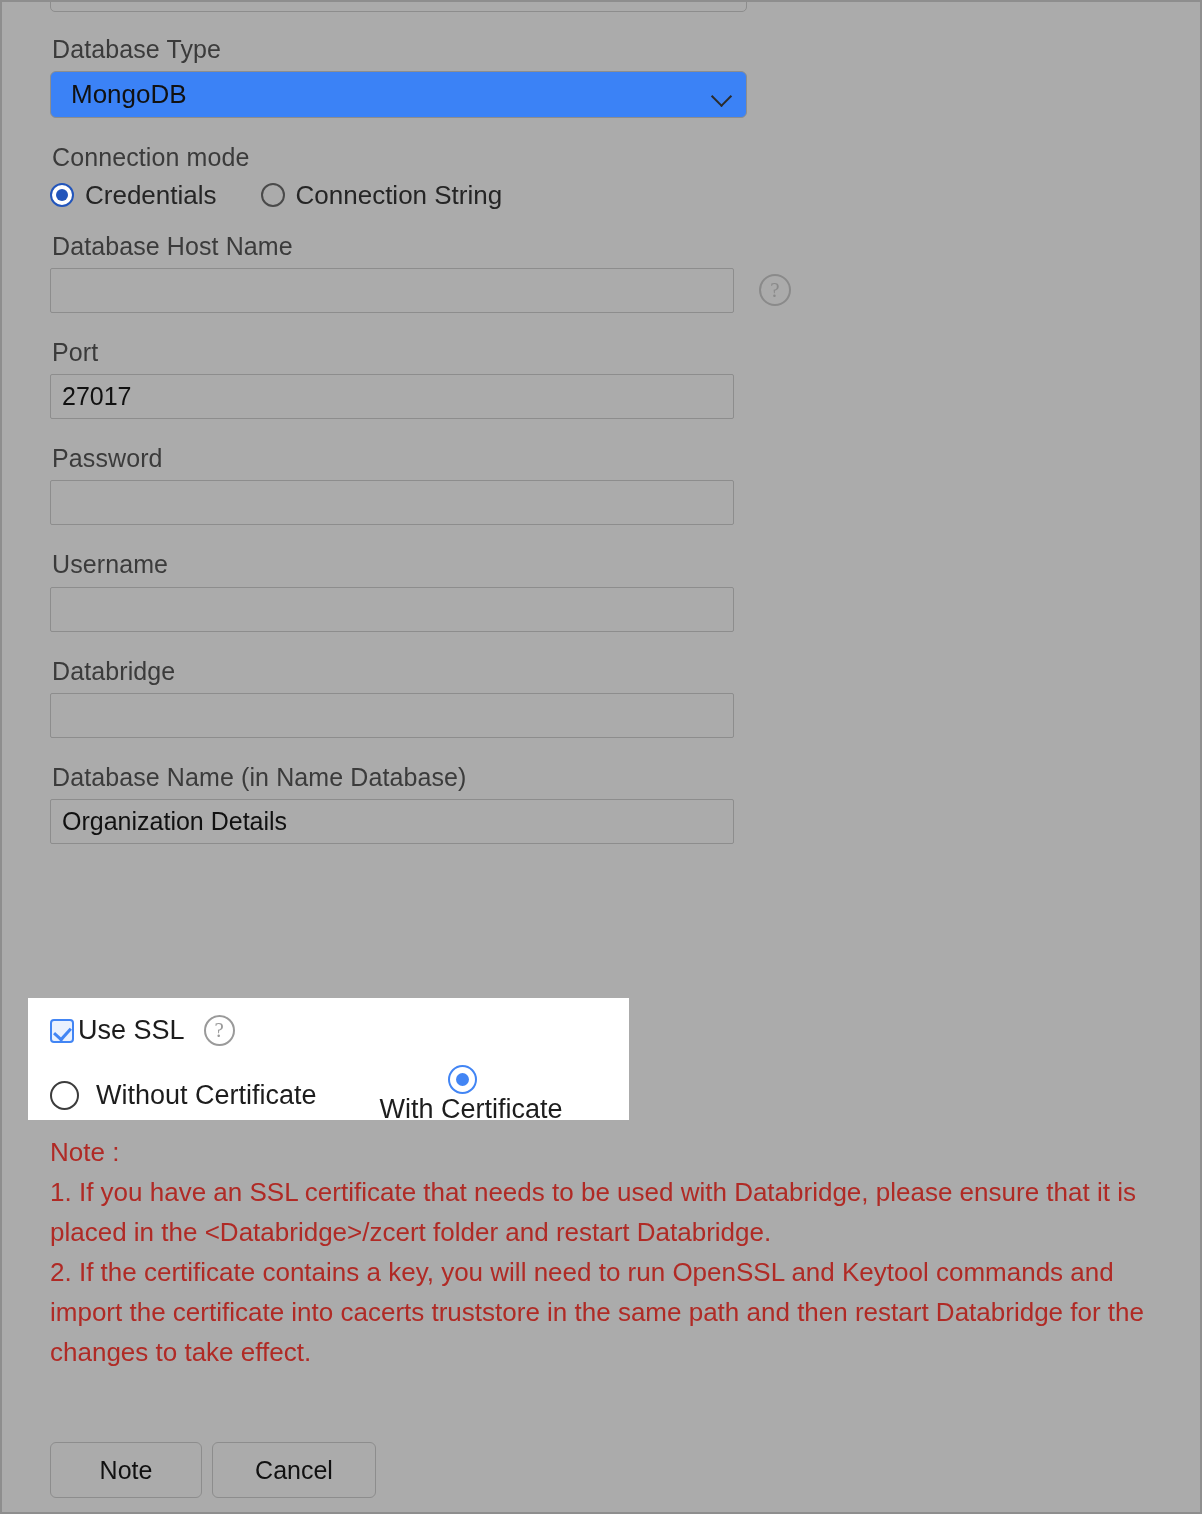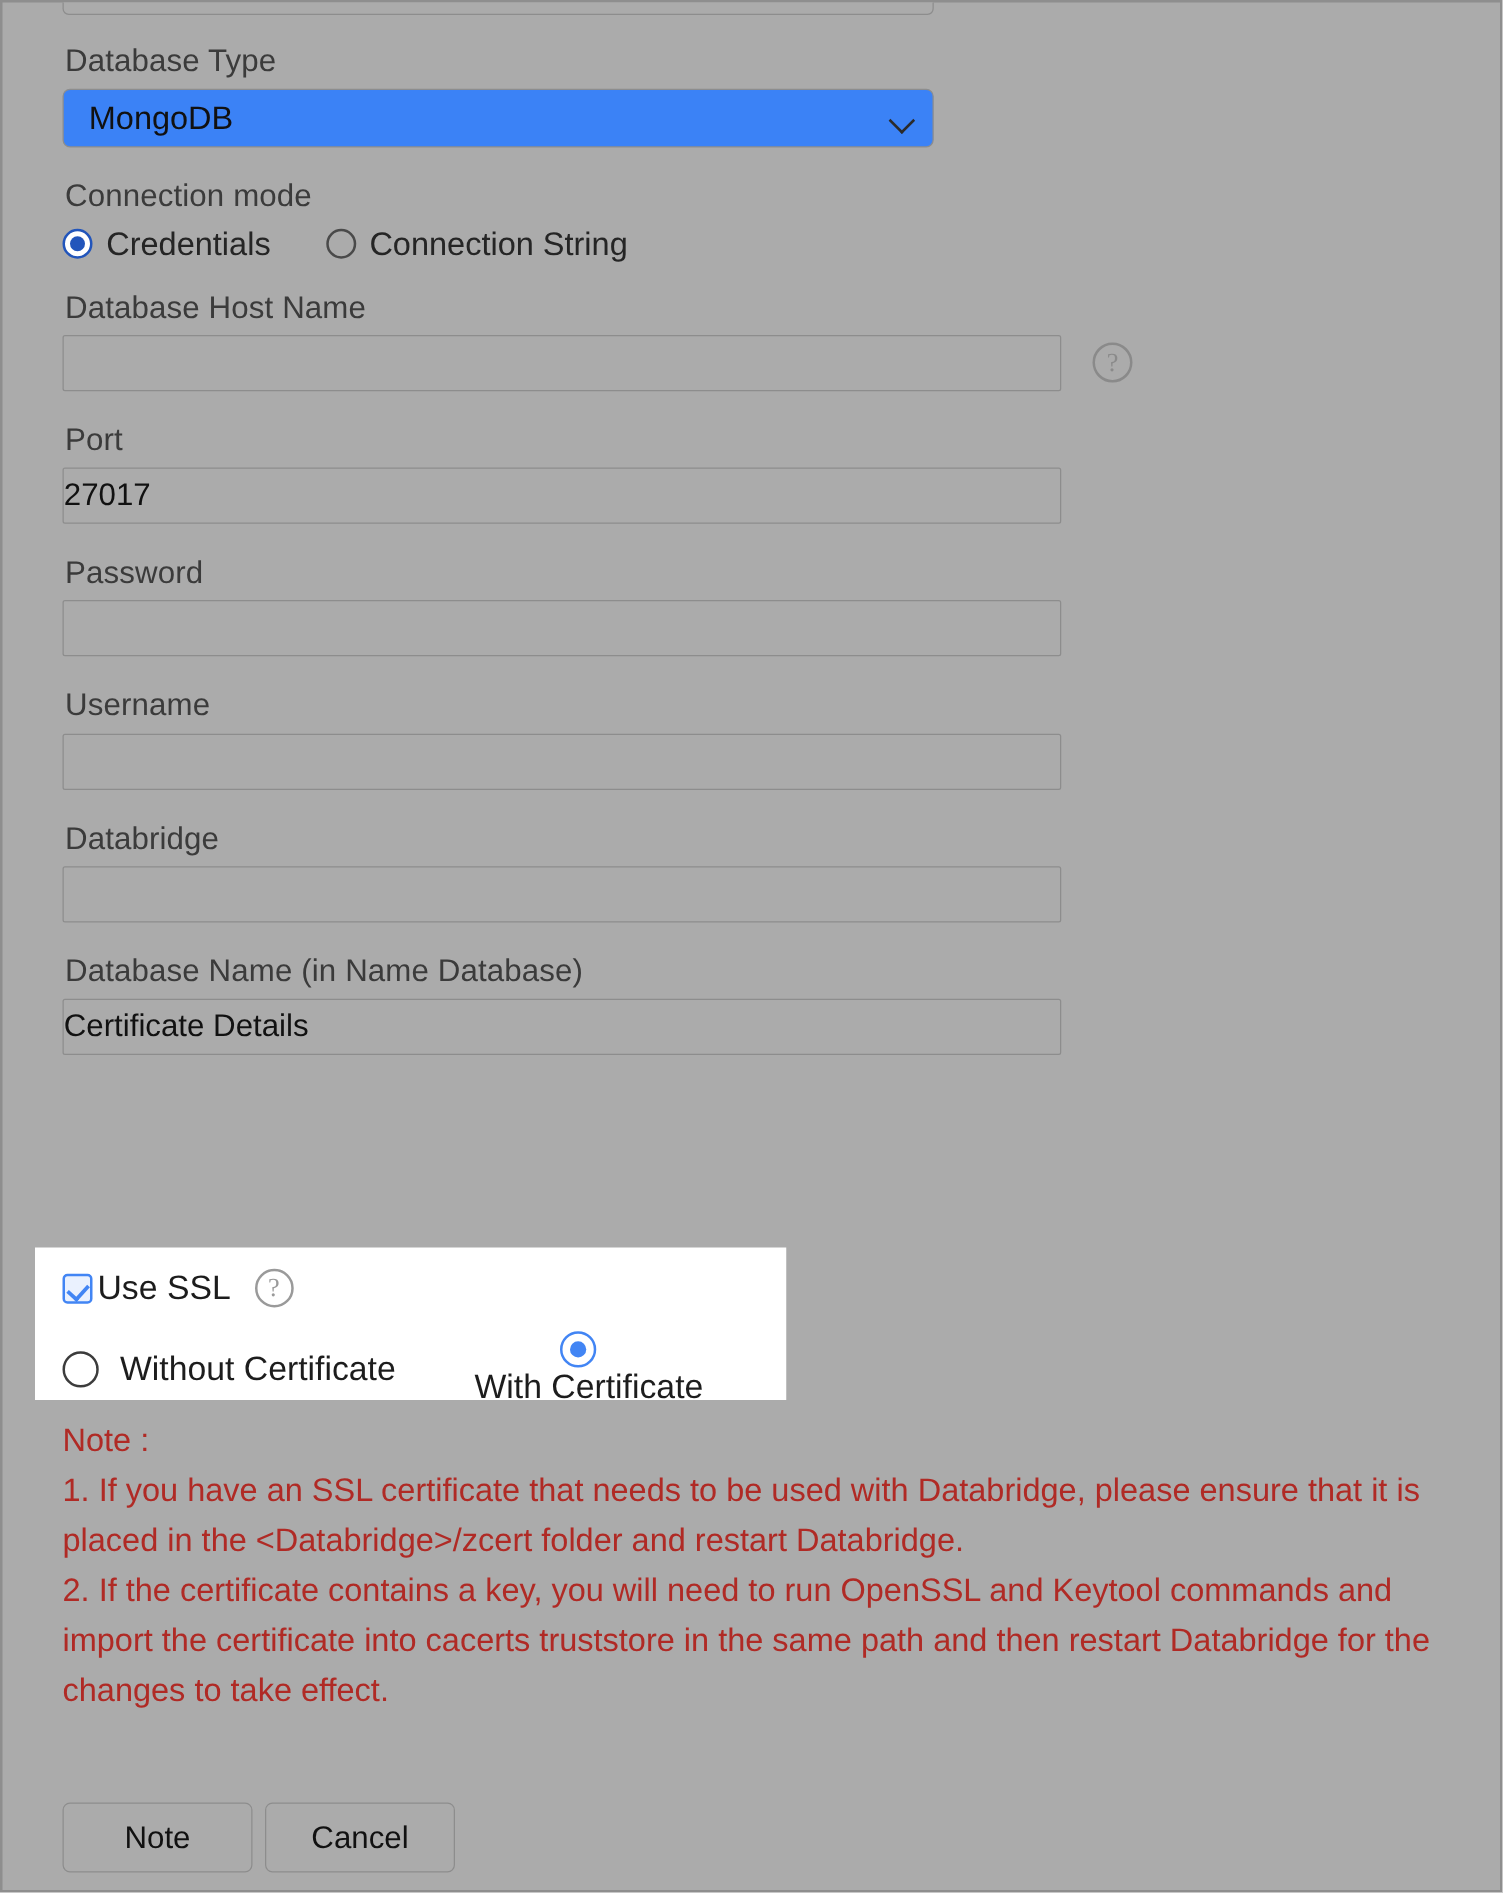--- a/index.html
+++ b/index.html
@@ -43,27 +43,28 @@
     font-size: 25px;
     color: #3b3b3b;
     letter-spacing: 0.1px;
     margin: 0 0 9px 2px;
     line-height: 1.05;
   }
 
   .field-group { margin-bottom: 26px; }
 
   .textbox {
-    width: 799px;
+    width: 684px;
     height: 45px;
     background: #ababab;
     border: 1px solid #8d8d8d;
     border-radius: 2px;
     display: flex;
     align-items: center;
+    padding-left: 11px;
     font-size: 25px;
     color: #111111;
   }
   .textbox.empty { color: transparent; }
 
   .select-box {
     width: 697px;
     height: 47px;
     background: #3b82f6;
     border: 1px solid #8d8d8d;
@@ -224,21 +225,21 @@
     border: 1px solid #8d8d8d;
     border-radius: 6px;
     display: flex;
     align-items: center;
     justify-content: center;
     font-size: 25px;
     color: #111111;
     cursor: pointer;
   }
   #btn-next { width: 152px; }
-  #btn-cancel { width: 152px; margin-left: 10px; }
+  #btn-cancel { width: 164px; margin-left: 10px; }
 </style>
 </head>
 <body>
 
 <div id="screen">
 
   <div class="top-cut-field"></div>
 
   <div class="form">
 
@@ -287,21 +288,21 @@
       <div class="textbox empty" placeholder=""></div>
     </div>
 
     <div class="field-group">
       <div class="field-label">Databridge</div>
       <div class="textbox empty" placeholder=""></div>
     </div>
 
     <div class="field-group">
       <div class="field-label">Database Name (in Name Database)</div>
-      <div class="textbox">Certificate Details</div>
+      <div class="textbox">Organization Details</div>
     </div>
 
   </div>
 
   <div class="ssl-panel">
     <div class="ssl-check-row">
       <span class="checkbox"></span>
       <span class="lbl">Use SSL</span>
       <span class="help-icon">?</span>
     </div>

